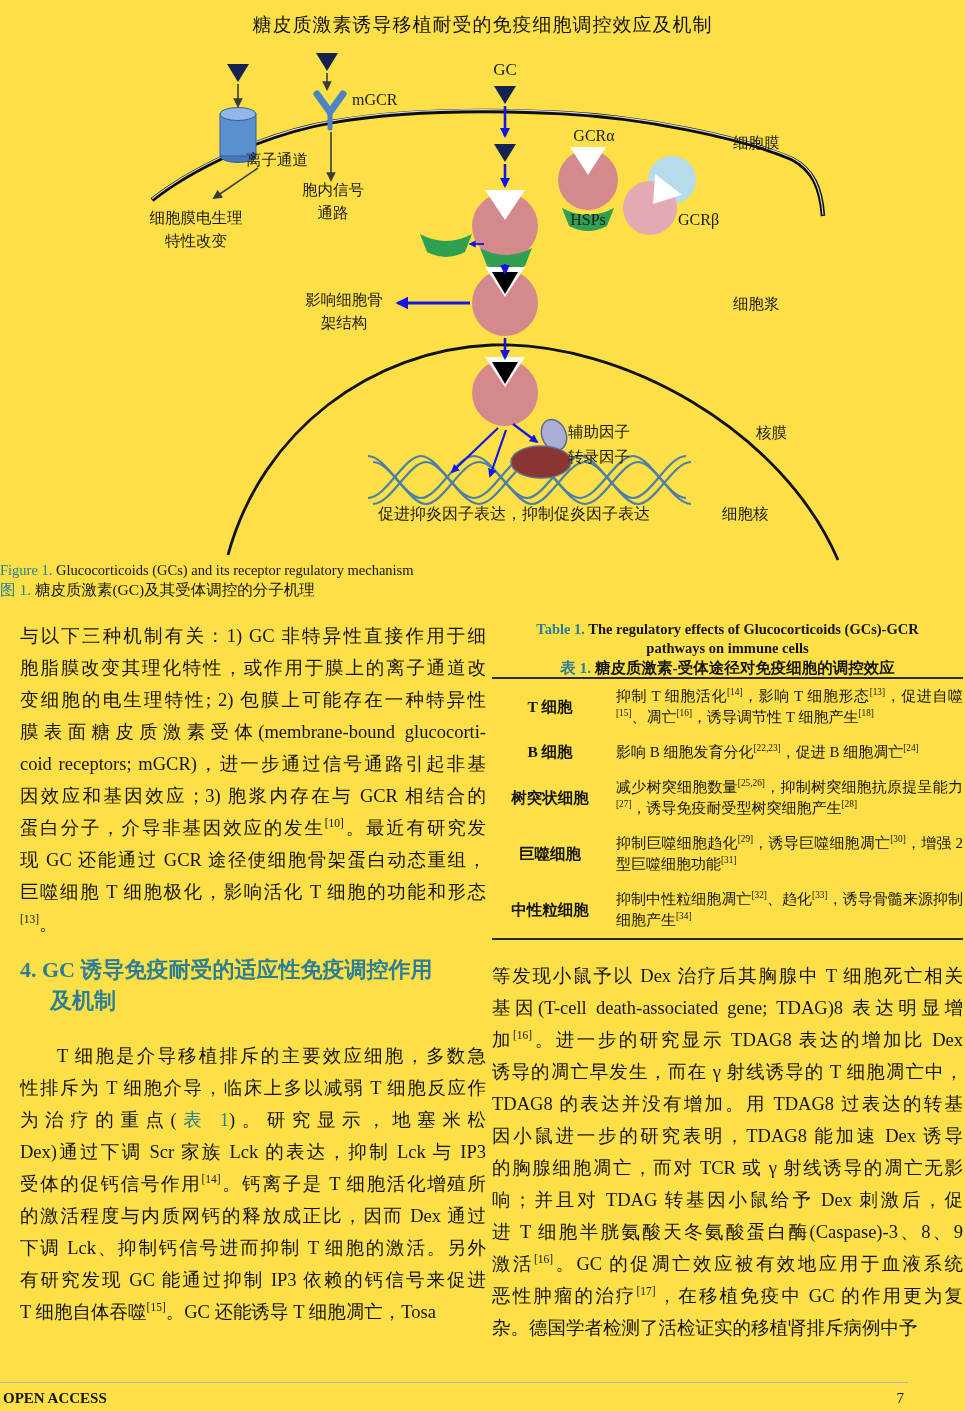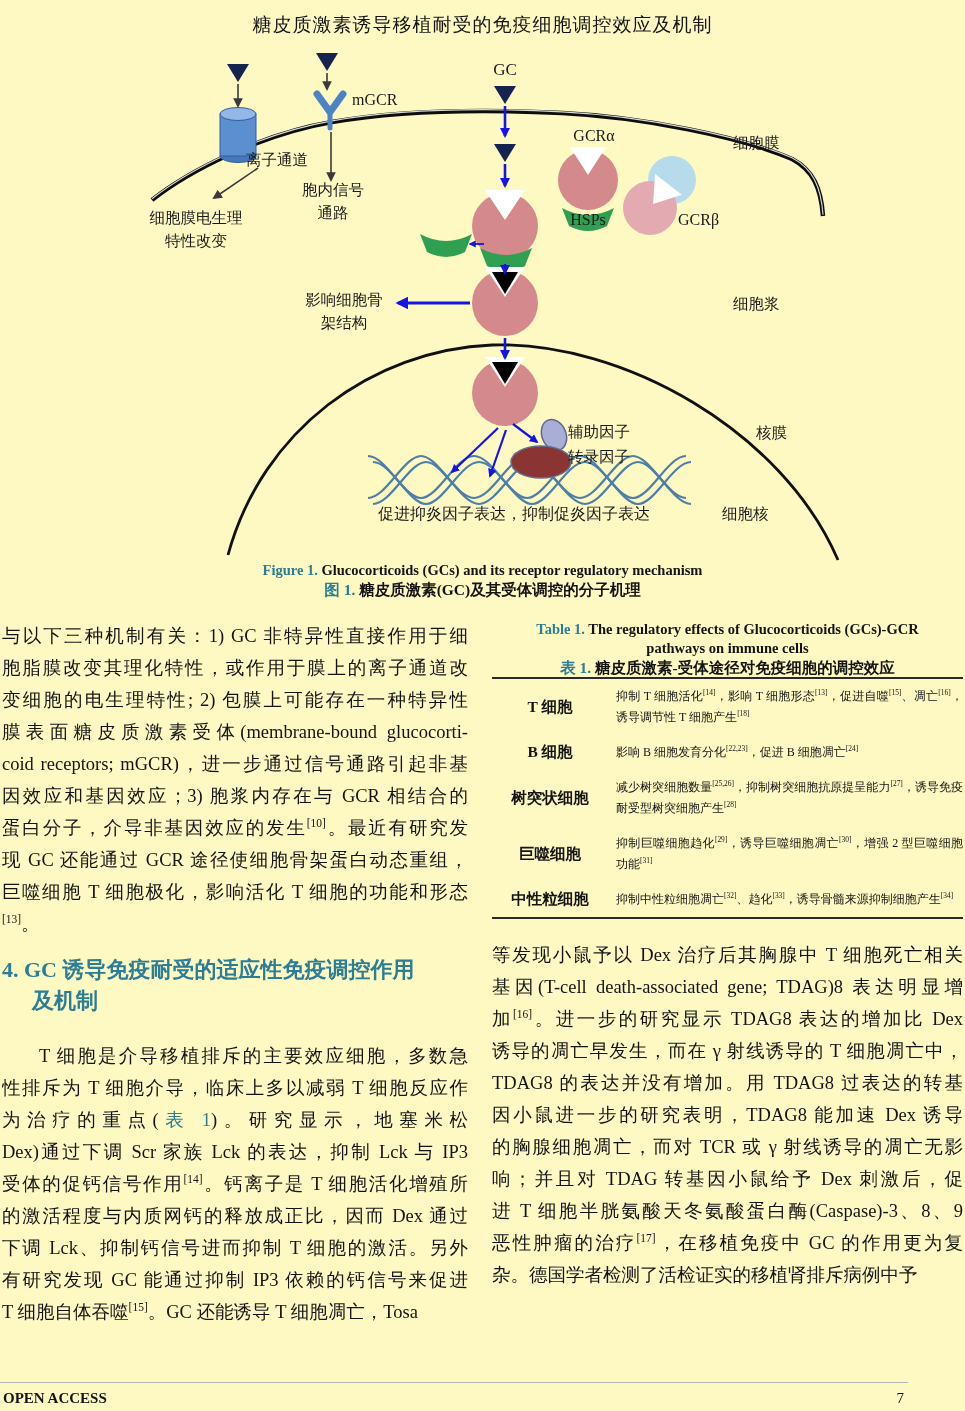--- a/index.html
+++ b/index.html
@@ -1,34 +1,34 @@
 <!DOCTYPE html>
 <html><head>
 <meta charset="utf-8">
 <style>
   html,body { margin:0; padding:0; background:#ffffff; }
   .page {
-    position:relative; width:965px; height:1411px; background:#fef9c3;
+    position:relative; width:965px; height:1411px; background:#fde047;
     font-family:"Liberation Serif","DejaVu Serif",serif; color:#141414;
     overflow:hidden;
   }
   .doc-title {
     position:absolute; top:12px; left:0; width:100%;
     text-align:center; font-size:19px; letter-spacing:1px;
   }
   svg.fig { position:absolute; top:48px; left:0; }
   svg.fig text { font-family:"Liberation Serif","DejaVu Serif",serif; fill:#1a1a1a; }
   .fig-caption {
     position:absolute; top:561px; left:0; width:100%;
-    text-align:center; font-weight:bold; font-size:14.5px; line-height:19px;
+    font-weight:normal; font-size:14.5px; line-height:19px;
   }
   .cap-label { color:#2b7e95; }
   .zh-cap { font-size:15.5px; }
   .col { position:absolute; top:620px; }
-  .col.left  { left:2px;  width:466px; }
+  .col.left  { left:20px;  width:466px; }
   .col.right { left:492px; width:471px; }
   .para { font-size:18.5px; line-height:32px; }
   .tline { text-align:justify; text-align-last:justify; height:32px; overflow:hidden; }
   .tline.tlast { text-align-last:left; }
   .indent-first .tline:first-child { text-indent:2em;margin-top:24px; }
   sup { font-size:0.62em; line-height:0; vertical-align:super; }
   .tref { color:#2b7e95; }
   .sec-heading {
     color:#2b7e95; font-weight:bold; font-size:22px; line-height:31px;
     margin-top:14px; margin-bottom:11px;
@@ -39,21 +39,21 @@
   }
   table.datatable {
     width:100%; border-collapse:collapse;
     border-top:2px solid #2a2a2a; border-bottom:2px solid #2a2a2a;
   }
   td.cell-type {
     width:112px; text-align:center; font-weight:bold; font-size:15.5px;
     vertical-align:middle; padding:7px 2px;
   }
   td.effect {
-    font-size:12px; line-height:21px; text-align:justify;
+    font-size:15px; line-height:21px; text-align:justify;
     padding:7px 0 7px 8px; vertical-align:middle;
   }
   .footer {
     position:absolute; top:1382px; left:0; width:908px;
     border-top:1px solid #b5b5b5; padding-top:7px;
     display:flex; justify-content:space-between;
     font-size:15px;
   }
   .footer .oa { font-weight:bold; padding-left:3px; }
   .footer .pnum { padding-right:4px; }
@@ -268,20 +268,21 @@
     <div class="para" style="margin-top:20px">
         <div class="tline">等发现小鼠予以 Dex 治疗后其胸腺中 T 细胞死亡相关</div>
         <div class="tline">基因(T-cell death-associated gene; TDAG)8 表达明显增</div>
         <div class="tline">加<sup>[16]</sup>。进一步的研究显示 TDAG8 表达的增加比 Dex</div>
         <div class="tline">诱导的凋亡早发生，而在 γ 射线诱导的 T 细胞凋亡中，</div>
         <div class="tline">TDAG8 的表达并没有增加。用 TDAG8 过表达的转基</div>
         <div class="tline">因小鼠进一步的研究表明，TDAG8 能加速 Dex 诱导</div>
         <div class="tline">的胸腺细胞凋亡，而对 TCR 或 γ 射线诱导的凋亡无影</div>
         <div class="tline">响；并且对 TDAG 转基因小鼠给予 Dex 刺激后，促</div>
         <div class="tline">进 T 细胞半胱氨酸天冬氨酸蛋白酶(Caspase)-3、8、9</div>
+        <div class="tline">激活<sup>[16]</sup>。GC 的促凋亡效应被有效地应用于血液系统</div>
         <div class="tline">恶性肿瘤的治疗<sup>[17]</sup>，在移植免疫中 GC 的作用更为复</div>
         <div class="tline tlast">杂。德国学者检测了活检证实的移植肾排斥病例中予</div>
       </div>
   </div>
 
   <div class="footer">
     <span class="oa">OPEN ACCESS</span>
     <span class="pnum">7</span>
   </div>
 

